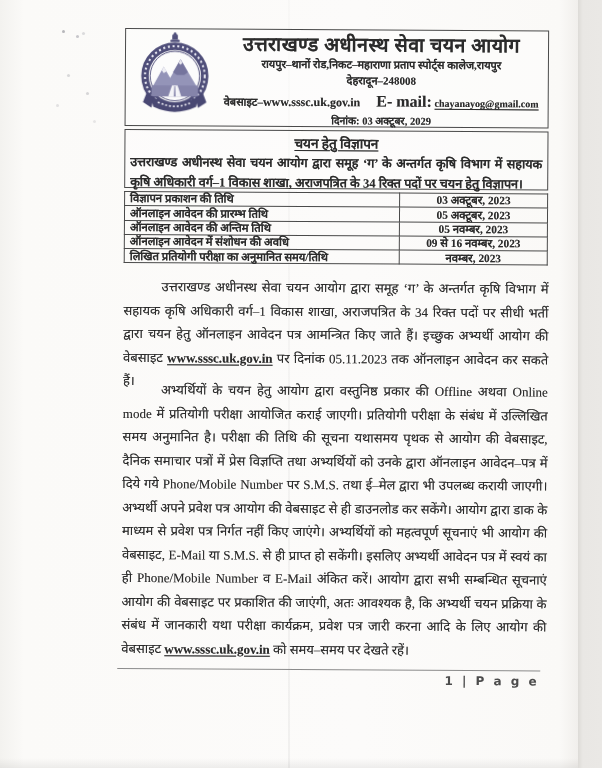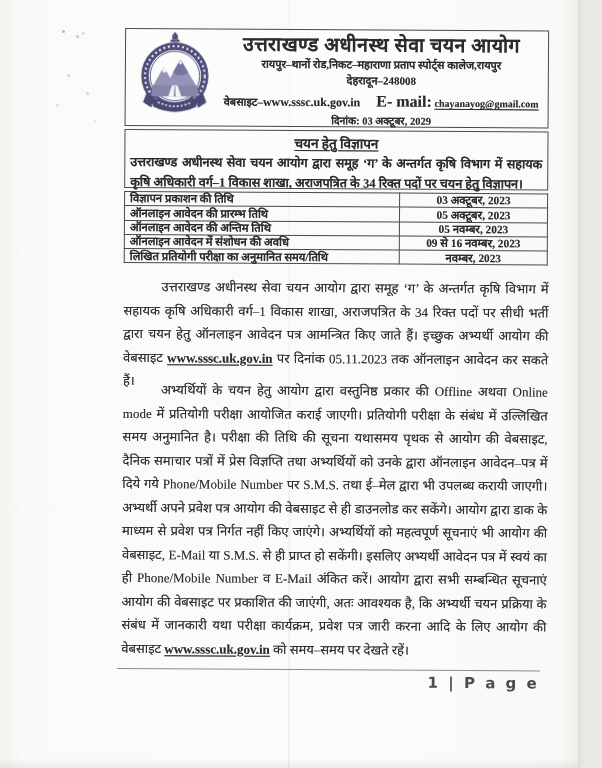--- a/index.html
+++ b/index.html
@@ -69,21 +69,21 @@
     position:absolute; left:123px; width:425px;
     font-size:13px; line-height:23.5px; text-align:justify;
   }
   .para-1 { top:276px; text-indent:38px; }
   .para-2 { top:379px; text-indent:38px; }
   .doclink { font-weight:bold; text-decoration:underline; text-underline-offset:2px; }
   .footer-rule { position:absolute; left:119px; top:669px; width:423px; height:1px; background:#8b8b8b; }
   .page-label {
     position:absolute; top:673px; left:380px; width:161px; text-align:right;
     font-family:"DejaVu Sans","Liberation Sans",sans-serif;
-    font-size:15px; font-weight:bold; letter-spacing:2.5px; color:#4c4c4c; text-shadow:none;
+    font-size:12px; font-weight:bold; letter-spacing:2.5px; color:#4c4c4c; text-shadow:none;
   }
 </style>
 </head>
 <body>
 
 <div class="paper"></div>
 <div class="crease"></div>
 <div class="specks"></div>
 
 <div class="content">

